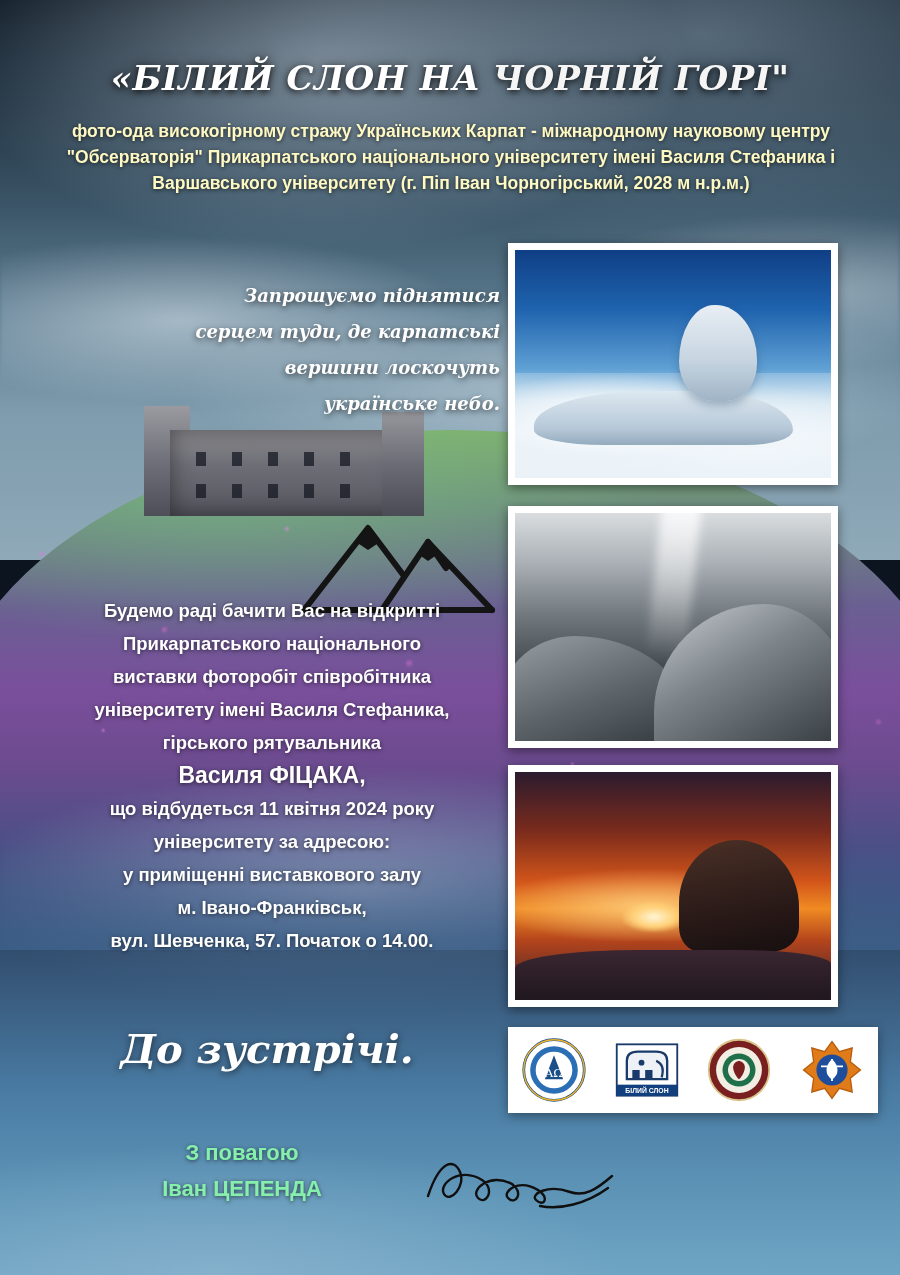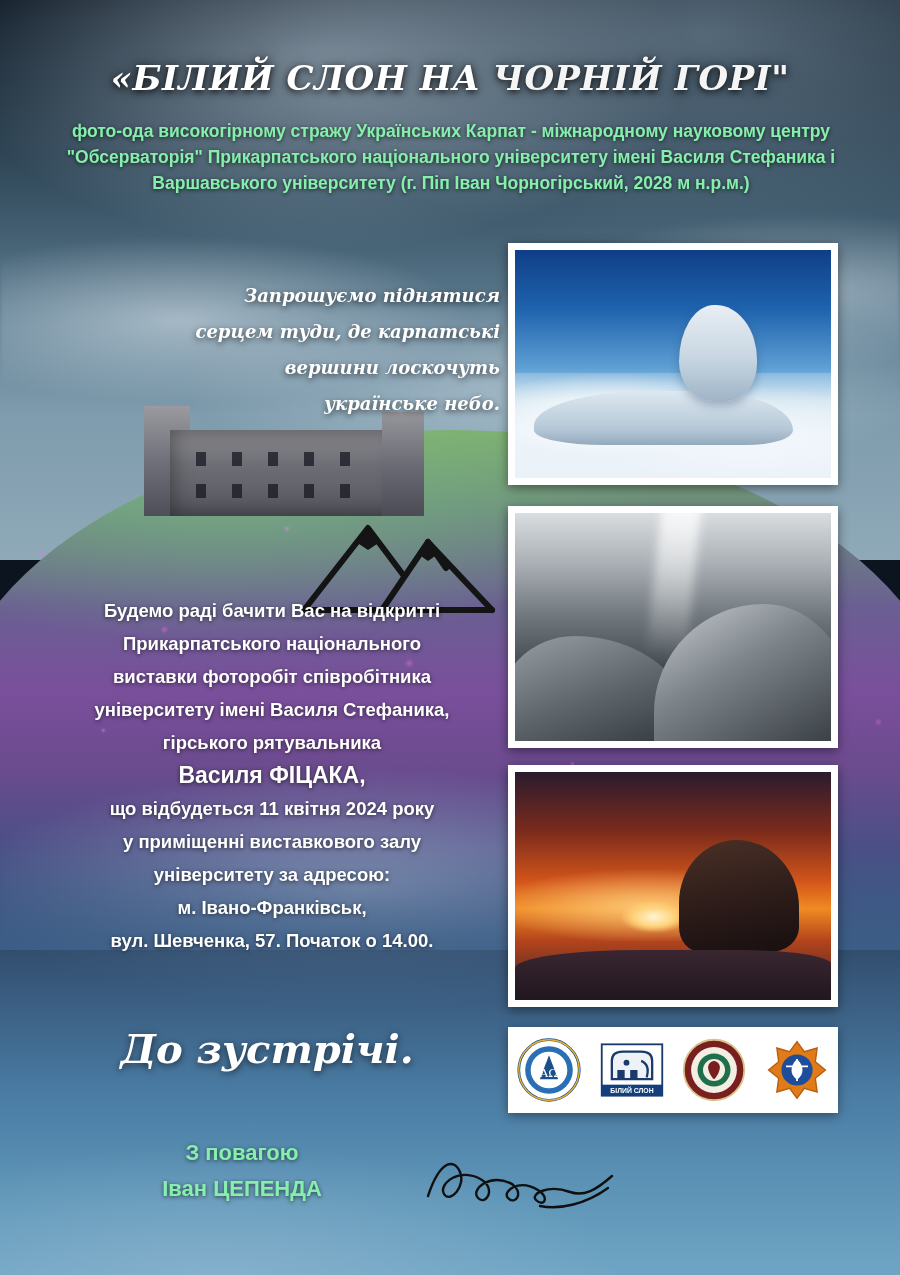--- a/index.html
+++ b/index.html
@@ -95,21 +95,21 @@
     color: #ffffff;
     text-shadow: 0 2px 6px rgba(0,0,0,.75), 0 0 14px rgba(0,0,0,.5);
     white-space: nowrap;
   }
   .title .t2 { color: #f5f5f5; }
 
   .subtitle {
     position: absolute; left: 56px; top: 118px; width: 790px;
     text-align: center;
     font-size: 17.5px; line-height: 26px; font-weight: 700;
-    color: #86efac;
+    color: #fef9c3;
     text-shadow: 0 1px 4px rgba(0,0,0,.7);
   }
 
   
   .invite {
     position: absolute; left: 60px; top: 278px; width: 440px;
     text-align: right;
     font-family: "DejaVu Serif", serif;
     font-style: italic; font-weight: 700;
     font-size: 18px; line-height: 36px;
@@ -207,21 +207,21 @@
     border-radius: 48% 52% 24% 18% / 56% 60% 22% 22%;
   }
   .p3-land {
     position: absolute; left: 0; bottom: 0; width: 100%; height: 22%;
     background: linear-gradient(180deg, #3a2630 0%, #20171f 100%);
     border-radius: 40% 30% 0 0 / 36% 28% 0 0;
   }
 
   
   #logos {
-    position: absolute; left: 508px; top: 1027px; width: 330px; height: 86px;
+    position: absolute; left: 508px; top: 1027px; width: 370px; height: 86px;
     background: #fff; display: flex; align-items: center; justify-content: space-around;
     box-shadow: 0 3px 10px rgba(0,0,0,.4);
   }
   .logo-cell { width: 72px; height: 72px; display: flex; align-items: center; justify-content: center; }
 </style>
 </head>
 <body>
 
 <div class="poster">
 
@@ -277,22 +277,22 @@
   </div>
 
   <div class="body-text">
     <div>Будемо раді бачити Вас на відкритті</div>
     <div>Прикарпатського національного</div>
     <div>виставки фоторобіт співробітника</div>
     <div>університету імені Василя Стефаника,</div>
     <div>гірського рятувальника</div>
     <div class="big">Василя ФІЦАКА,</div>
     <div>що відбудеться 11 квітня 2024 року</div>
+    <div>університету за адресою:</div>
     <div>у приміщенні виставкового залу</div>
-    <div>університету за адресою:</div>
     <div>м. Івано-Франківськ,</div>
     <div>вул. Шевченка, 57. Початок о 14.00.</div>
   </div>
 
   <div class="outro">До зустрічі.</div>
 
   <div class="sign">
     <div>З повагою</div>
     <div>Іван ЦЕПЕНДА</div>
   </div>

